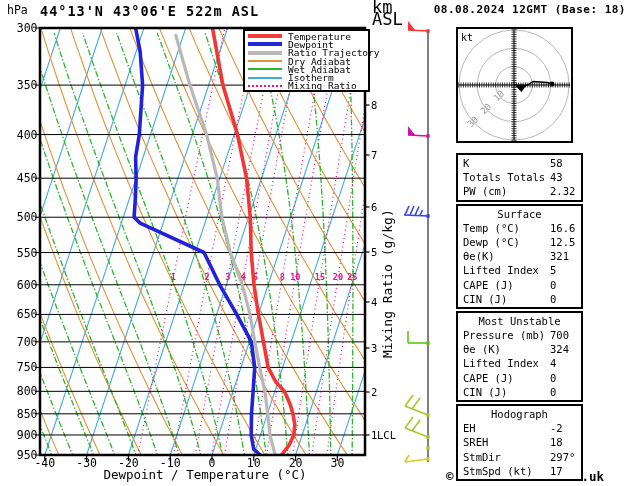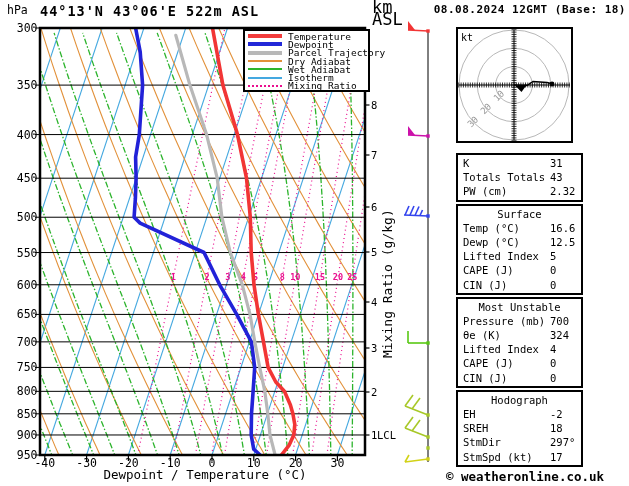--- a/index.html
+++ b/index.html
@@ -262,21 +262,21 @@
       <div class="lrow">
         <div class="lswatch">
           <div style="height: 4px; background: rgb(34, 40, 216);"></div>
         </div>
         <span class="llabel">Dewpoint</span>
       </div>
       <div class="lrow">
         <div class="lswatch">
           <div style="height: 4px; background: rgb(184, 184, 184);"></div>
         </div>
-        <span class="llabel">Parcel Trajectory</span>
+        <span class="llabel">Ratio Trajectory</span>
       </div>
       <div class="lrow">
         <div class="lswatch">
           <div style="height: 2px; background: rgb(226, 145, 58);"></div>
         </div>
         <span class="llabel">Dry Adiabat</span>
       </div>
       <div class="lrow">
         <div class="lswatch">
           <div style="height: 2px; background: rgb(44, 180, 44);"></div>
@@ -404,28 +404,29 @@
       <line x1="55.5" y1="110.9" x2="60.5" y2="110.9" stroke="#000" stroke-width="0.8"></line>
       <line x1="113.19999999999999" y1="55.5" x2="113.19999999999999" y2="60.5" stroke="#000" stroke-width="0.8"></line>
       <line x1="55.5" y1="113.19999999999999" x2="60.5" y2="113.19999999999999" stroke="#000" stroke-width="0.8"></line>
       <text x="5" y="14" font-size="10" font-family="DejaVu Sans Mono,monospace">kt</text>
       <polyline points="58,58 71,58.5 77,54.5 91,55.5 95,56.5" fill="none" stroke="#000" stroke-width="1.4"></polyline>
       <circle cx="96" cy="57" r="2.4" fill="#000"></circle>
       <polygon points="71,57.5 65.5,65 59.5,59" fill="#000"></polygon>
     </svg>
   <div id="tables">
       <div class="tbox">
-        <div class="trow"><span>K</span><span class="val">31</span></div>
+        <div class="trow"><span>K</span><span class="val">58</span></div>
         <div class="trow"><span>Totals Totals</span><span class="val">43</span></div>
         <div class="trow"><span>PW (cm)</span><span class="val">2.32</span></div>
       </div>
       <div class="tbox">
         <div class="ttitle">Surface</div>
         <div class="trow"><span>Temp (°C)</span><span class="val">16.6</span></div>
         <div class="trow"><span>Dewp (°C)</span><span class="val">12.5</span></div>
+        <div class="trow"><span>θe(K)</span><span class="val">321</span></div>
         <div class="trow"><span>Lifted Index</span><span class="val">5</span></div>
         <div class="trow"><span>CAPE (J)</span><span class="val">0</span></div>
         <div class="trow"><span>CIN (J)</span><span class="val">0</span></div>
       </div>
       <div class="tbox">
         <div class="ttitle">Most Unstable</div>
         <div class="trow"><span>Pressure (mb)</span><span class="val">700</span></div>
         <div class="trow"><span>θe (K)</span><span class="val">324</span></div>
         <div class="trow"><span>Lifted Index</span><span class="val">4</span></div>
         <div class="trow"><span>CAPE (J)</span><span class="val">0</span></div>

